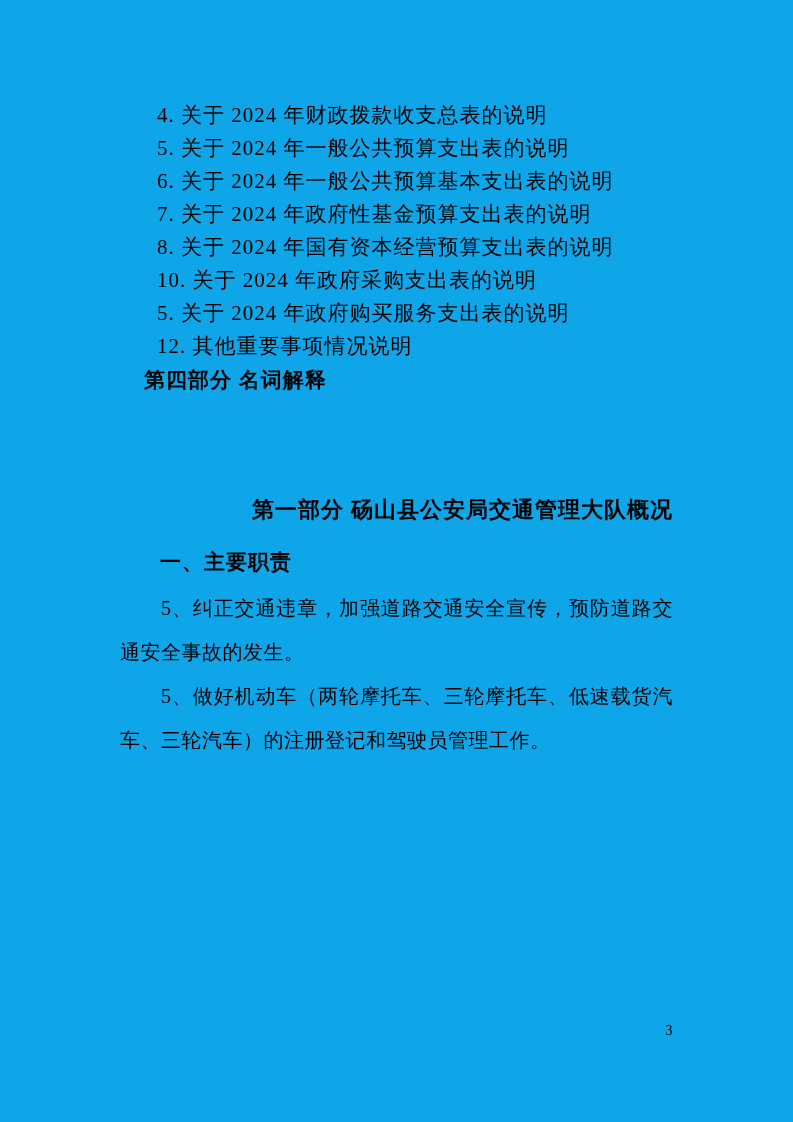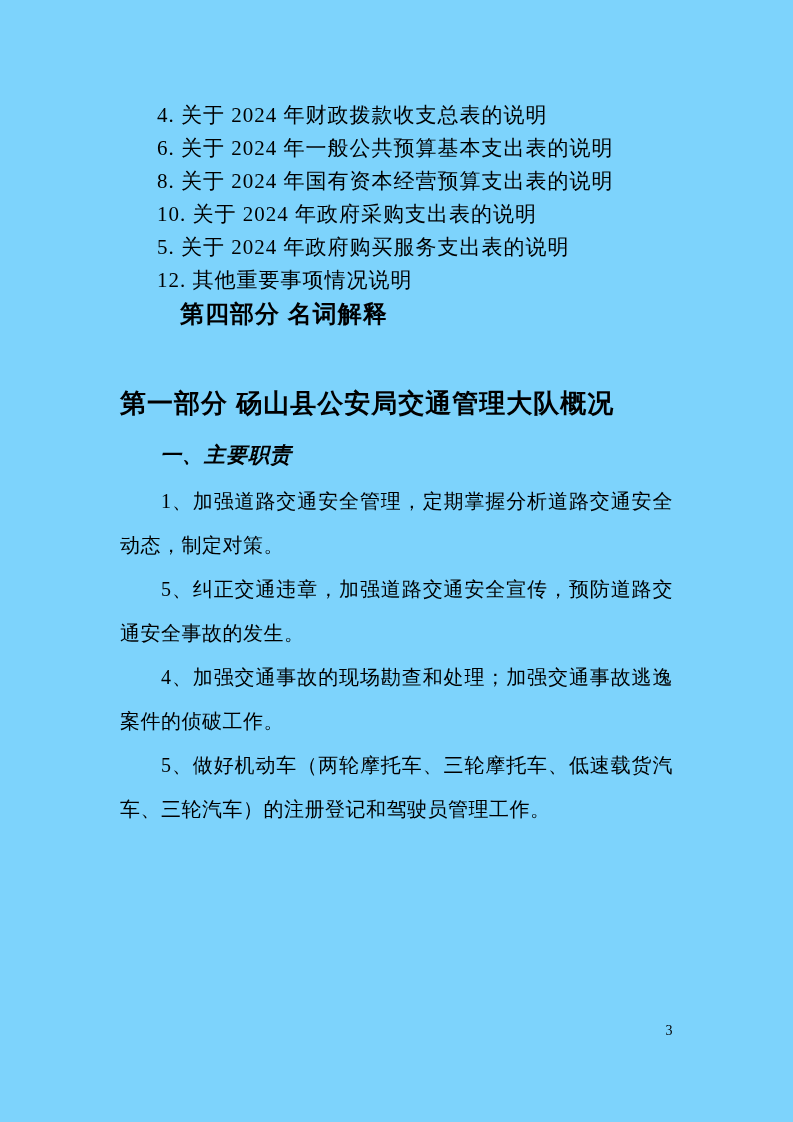--- a/index.html
+++ b/index.html
@@ -5,68 +5,67 @@
   html, body {
     margin: 0;
     padding: 0;
     background: #ffffff;
   }
   .page {
     position: relative;
     width: 793px;
     height: 1122px;
     margin: 0 auto;
-    background: #7dd3fc;
+    background: #0ea5e9;
     color: #000000;
     overflow: hidden;
     font-family: "Liberation Serif", "DejaVu Serif", serif;
   }
   .content {
     padding: 99px 120px 0 120px;
   }
   
   .toc {
     margin: 0;
   }
   .toc-item {
     margin-left: 37px;
     font-size: 21px;
     line-height: 33px;
     letter-spacing: 1px;
     white-space: nowrap;
   }
   .toc-part-heading {
-    margin-left: 60px;
+    margin-left: 24px;
     font-family: "Liberation Sans", "DejaVu Sans", sans-serif;
     font-weight: bold;
-    font-size: 24px;
+    font-size: 21px;
     line-height: 33px;
     letter-spacing: 1px;
     white-space: nowrap;
   }
   
   .section-title {
-    margin-top: 56px;
-    text-align: left;
+    margin-top: 97px;
+    text-align: right;
     font-family: "Liberation Sans", "DejaVu Sans", sans-serif;
     font-weight: bold;
-    font-size: 26px;
+    font-size: 22px;
     line-height: 34px;
     letter-spacing: 1px;
     white-space: nowrap;
   }
   .section-subtitle {
     margin-top: 20px;
     margin-left: 40px;
     font-family: "Liberation Sans", "DejaVu Sans", sans-serif;
     font-weight: bold;
     font-size: 21px;
     line-height: 30px;
     letter-spacing: 1px;
-    font-style: italic;
   }
   .body-text {
     margin-top: 9px;
   }
   .para {
     font-size: 20px;
     line-height: 44px;
     letter-spacing: 0.5px;
     text-align: justify;
     text-indent: 41px;
@@ -83,35 +82,35 @@
   }
 </style>
 </head>
 <body>
 
 <div class="page">
   <div class="content">
 
     <div class="toc">
       <div class="toc-item">4. 关于 2024 年财政拨款收支总表的说明</div>
+      <div class="toc-item">5. 关于 2024 年一般公共预算支出表的说明</div>
       <div class="toc-item">6. 关于 2024 年一般公共预算基本支出表的说明</div>
+      <div class="toc-item">7. 关于 2024 年政府性基金预算支出表的说明</div>
       <div class="toc-item">8. 关于 2024 年国有资本经营预算支出表的说明</div>
       <div class="toc-item">10. 关于 2024 年政府采购支出表的说明</div>
       <div class="toc-item">5. 关于 2024 年政府购买服务支出表的说明</div>
       <div class="toc-item">12. 其他重要事项情况说明</div>
       <div class="toc-part-heading">第四部分 名词解释</div>
     </div>
 
     <div class="section-title">第一部分 砀山县公安局交通管理大队概况</div>
 
     <div class="section-subtitle">一、主要职责</div>
 
     <div class="body-text">
-      <div class="para">1、加强道路交通安全管理，定期掌握分析道路交通安全动态，制定对策。</div>
       <div class="para">5、纠正交通违章，加强道路交通安全宣传，预防道路交通安全事故的发生。</div>
-      <div class="para">4、加强交通事故的现场勘查和处理；加强交通事故逃逸案件的侦破工作。</div>
       <div class="para">5、做好机动车（两轮摩托车、三轮摩托车、低速载货汽车、三轮汽车）的注册登记和驾驶员管理工作。</div>
     </div>
 
   </div>
 
   <div class="page-number">3</div>
 </div>
 
 </body></html>

